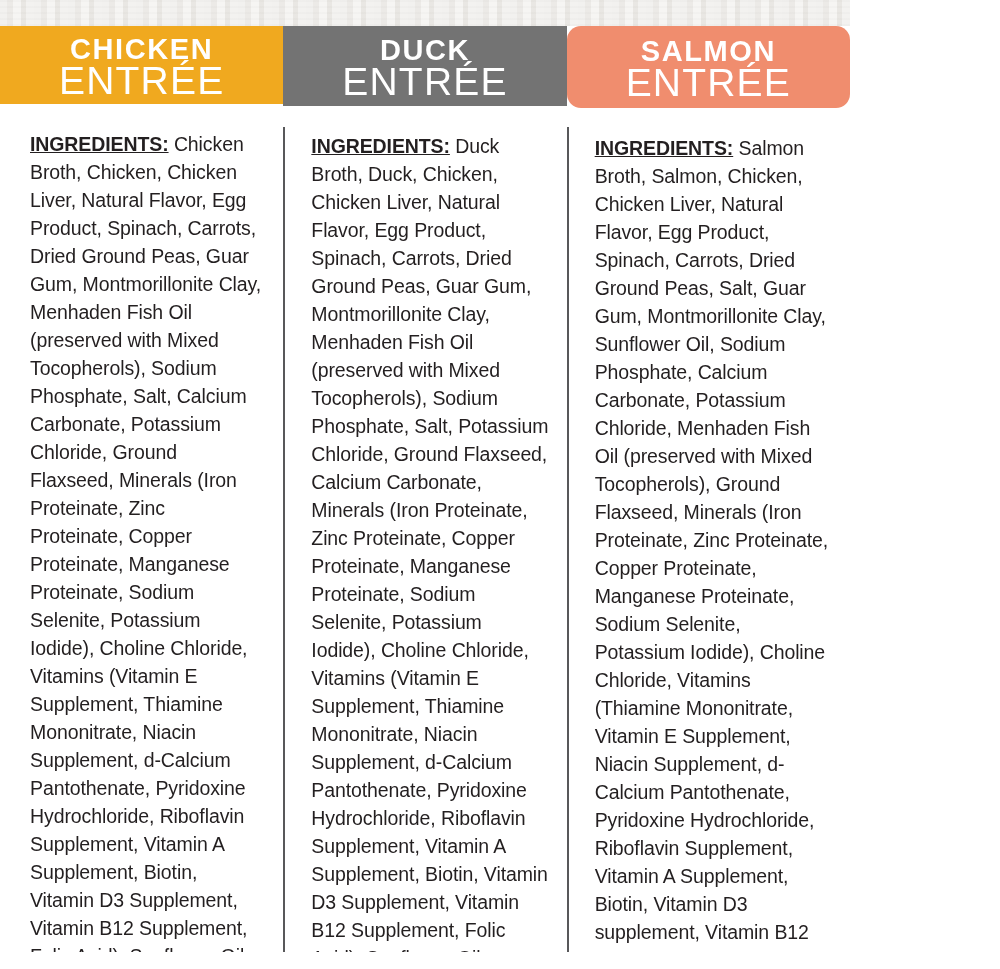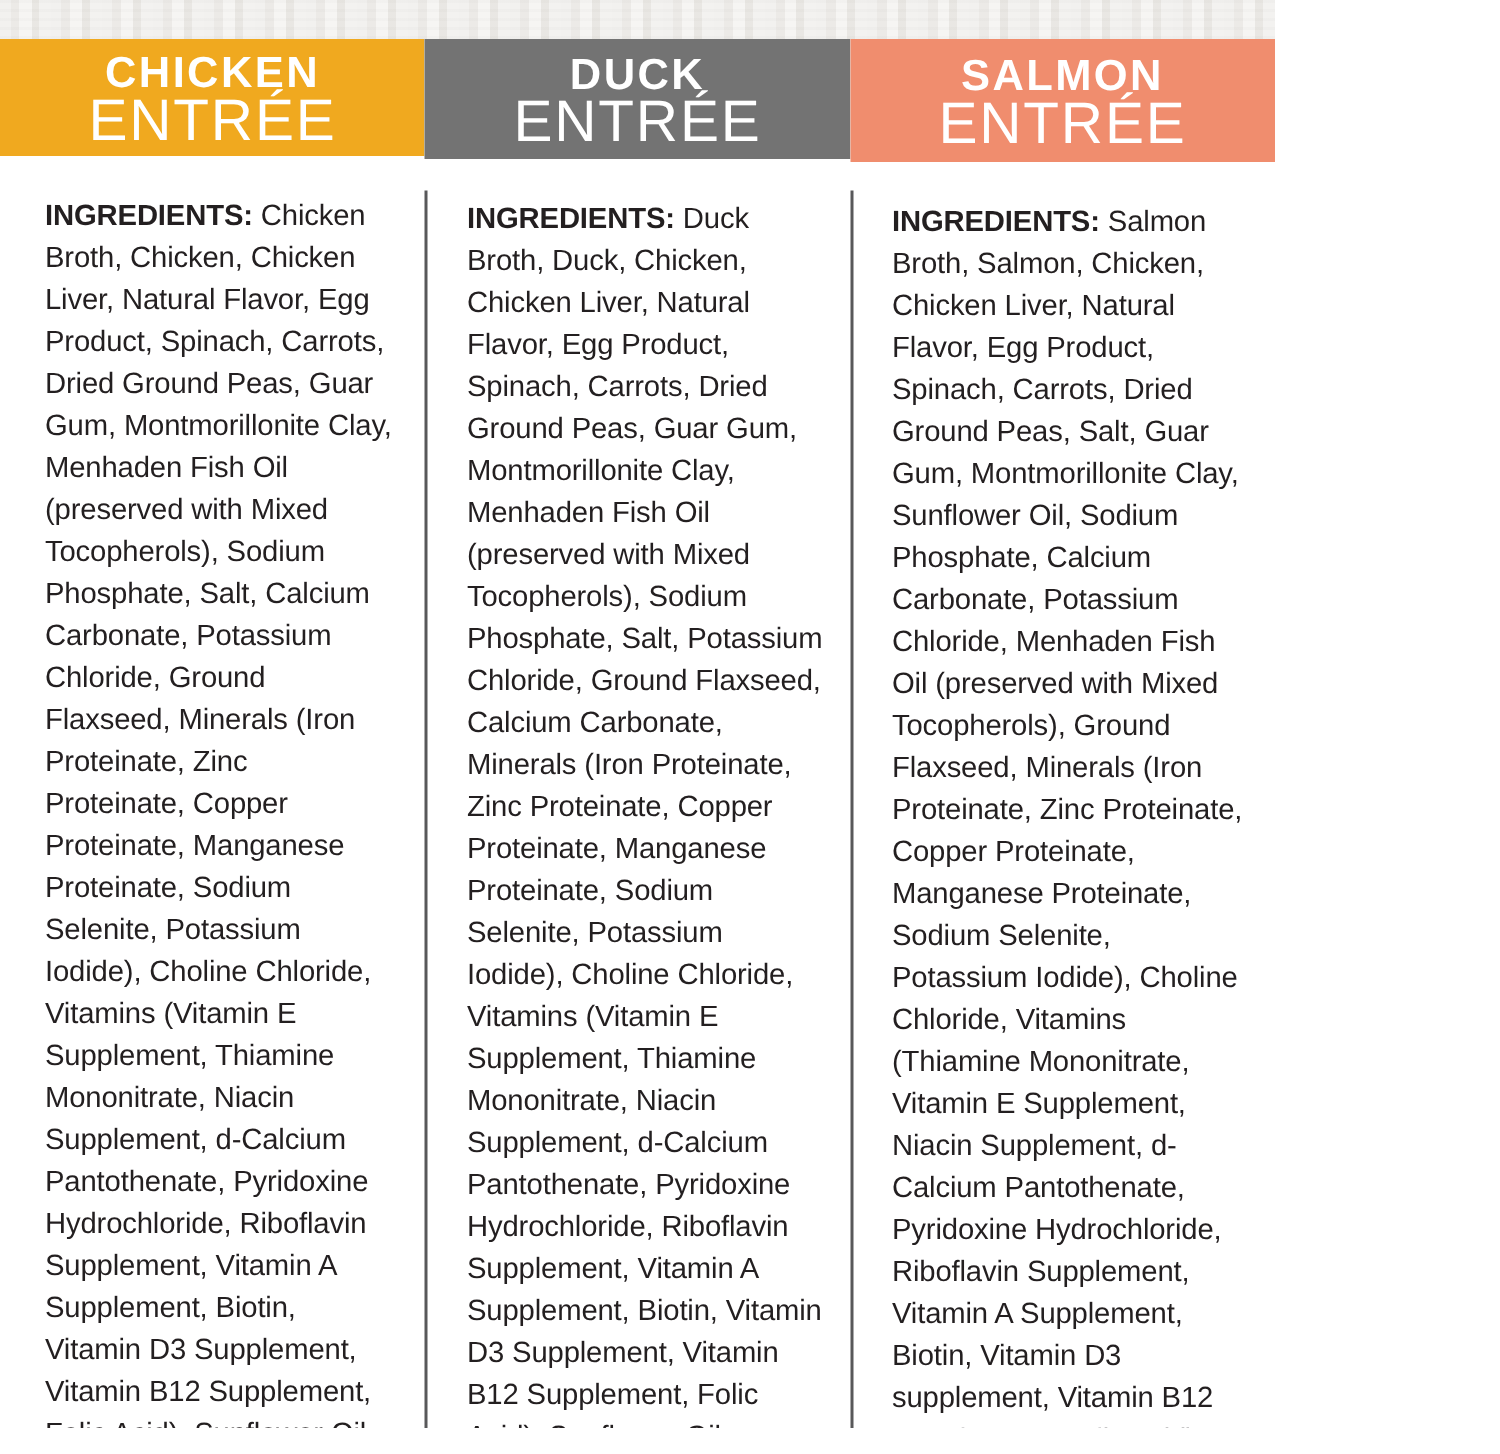--- a/index.html
+++ b/index.html
@@ -94,20 +94,21 @@
     line-height: 28px;
     color: #231f20;
     font-family: "Liberation Sans", sans-serif;
     letter-spacing: -0.1px;
     overflow: hidden;
   }
   .col:nth-child(2) .body { padding-left: 28px; padding-right: 18px; }
   .col:nth-child(3) .body { padding-left: 28px; padding-right: 16px; }
   .label {
     font-weight: bold;
+    text-decoration: underline;
   }
   .bottom-strip {
     height: 22px;
     width: 100%;
     background: #ffffff;
   }
 </style>
 </head>
 <body>
 
@@ -130,21 +131,21 @@
       <div class="divider-line" style="background: rgb(88, 88, 90);"></div>
       <div class="banner" id="banner-1" style="background: #737373; color: rgb(255, 255, 255);">
         <div class="line1">DUCK</div>
         <div class="line2">ENTRÉE</div>
       </div>
       <div class="body"><span class="label">INGREDIENTS:</span><span> Duck Broth, Duck, Chicken, Chicken Liver, Natural Flavor, Egg Product, Spinach, Carrots, Dried Ground Peas, Guar Gum, Montmorillonite Clay, Menhaden Fish Oil (preserved with Mixed Tocopherols), Sodium Phosphate, Salt, Potassium Chloride, Ground Flaxseed, Calcium Carbonate, Minerals (Iron Proteinate, Zinc Proteinate, Copper Proteinate, Manganese Proteinate, Sodium Selenite, Potassium Iodide), Choline Chloride, Vitamins (Vitamin E Supplement, Thiamine Mononitrate, Niacin Supplement, d-Calcium Pantothenate, Pyridoxine Hydrochloride, Riboflavin Supplement, Vitamin A Supplement, Biotin, Vitamin D3 Supplement, Vitamin B12 Supplement, Folic Acid), Sunflower Oil, Taurine, Dried Kelp, Cassia Gum, Xanthan Gum, Tricalcium Phosphate, Artichokes, Cranberries, Pumpkin, Tomato, Blueberries, Broccoli, Cabbage, Kale, Parsley.</span></div>
     </div>
 
     <div class="col">
       <div class="divider-line" style="background: rgb(88, 88, 90);"></div>
-      <div class="banner" id="banner-2" style="background: rgb(240, 141, 110); color: rgb(255, 255, 255);">
+      <div class="banner" id="banner-2" style="background: rgb(240, 141, 110); color: rgb(255, 255, 255); border-radius: 14px;">
         <div class="line1">SALMON</div>
         <div class="line2">ENTRÉE</div>
       </div>
       <div class="body"><span class="label">INGREDIENTS:</span><span> Salmon Broth, Salmon, Chicken, Chicken Liver, Natural Flavor, Egg Product, Spinach, Carrots, Dried Ground Peas, Salt, Guar Gum, Montmorillonite Clay, Sunflower Oil, Sodium Phosphate, Calcium Carbonate, Potassium Chloride, Menhaden Fish Oil (preserved with Mixed Tocopherols), Ground Flaxseed, Minerals (Iron Proteinate, Zinc Proteinate, Copper Proteinate, Manganese Proteinate, Sodium Selenite, Potassium Iodide), Choline Chloride, Vitamins (Thiamine Mononitrate, Vitamin E Supplement, Niacin Supplement, d-Calcium Pantothenate, Pyridoxine Hydrochloride, Riboflavin Supplement, Vitamin A Supplement, Biotin, Vitamin D3 supplement, Vitamin B12 Supplement, Folic Acid), Taurine, Dried Kelp, Cassia Gum, Xanthan Gum, Artichokes, Cranberries, Pumpkin, Tomato, Blueberries, Broccoli, Cabbage, Kale, Parsley.</span></div>
     </div>
 
   </div>
 
   <div class="bottom-strip"></div>
 </div>

